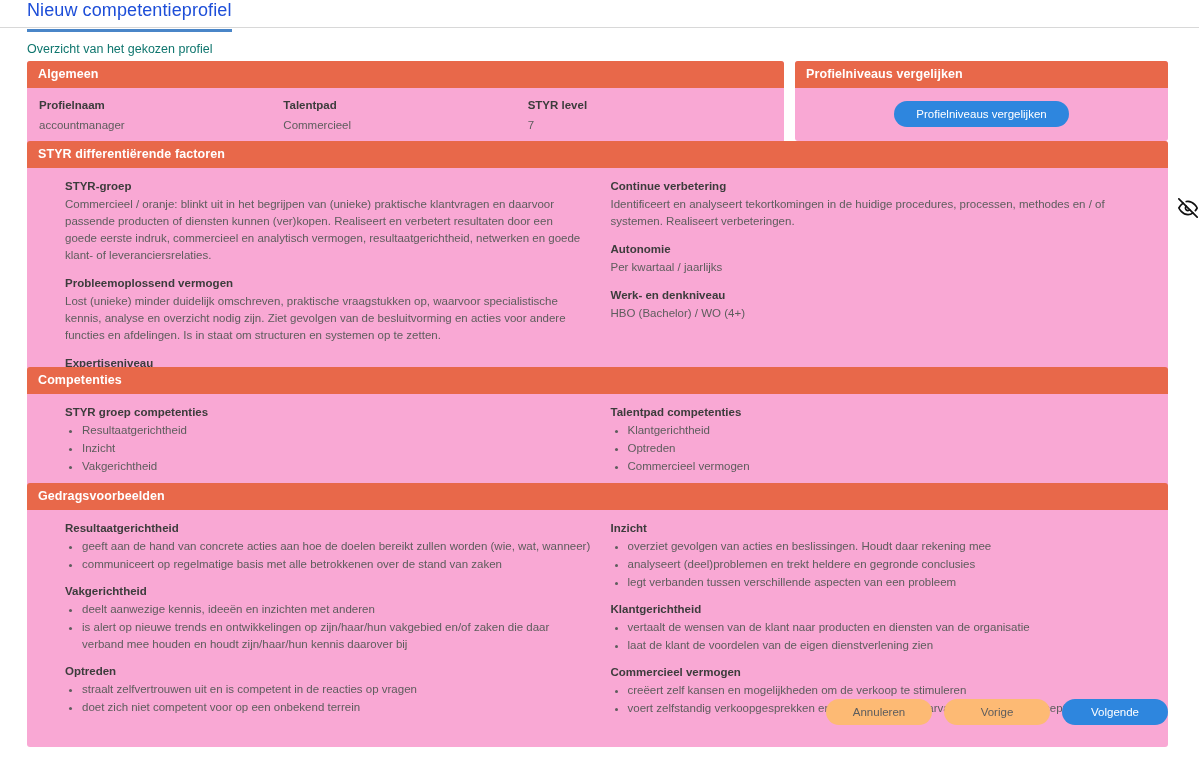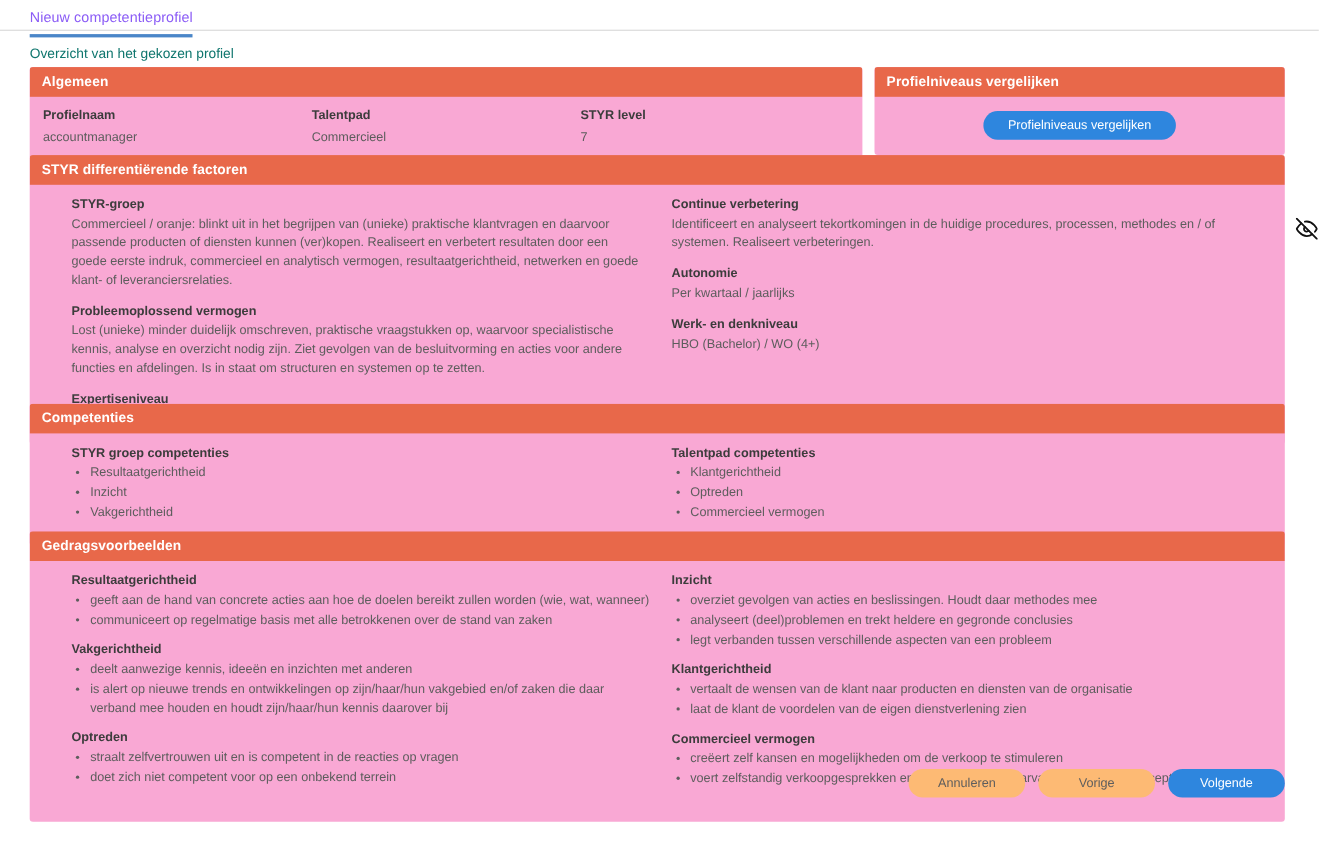--- a/index.html
+++ b/index.html
@@ -13,22 +13,22 @@
   }
 
   .page { position: relative; width: 1199px; height: 766px; }
 
   
   .tabbar {
     position: absolute; left: 0; top: 0; width: 1199px; height: 28px;
     border-bottom: 1px solid #d8d8d8;
   }
   .tab {
-    position: absolute; left: 27px; top: 8px;
-    font-size: 13px; color: #8b5cf6;
+    position: absolute; left: 27px; top: 0;
+    font-size: 18px; color: #1d4ed8;
     padding-bottom: 8px;
     border-bottom: 3px solid #4a86c8;
     letter-spacing: .1px;
   }
 
   
   .page-title {
     position: absolute; left: 27px; top: 42px;
     font-size: 12.5px; color: #0f766e;
   }
@@ -234,21 +234,21 @@
           <h4 class="fld">Optreden</h4>
           <ul class="blist">
             <li>straalt zelfvertrouwen uit en is competent in de reacties op vragen</li>
             <li>doet zich niet competent voor op een onbekend terrein</li>
           </ul>
         </div>
 
         <div class="col">
           <h4 class="fld">Inzicht</h4>
           <ul class="blist">
-            <li>overziet gevolgen van acties en beslissingen. Houdt daar methodes mee</li>
+            <li>overziet gevolgen van acties en beslissingen. Houdt daar rekening mee</li>
             <li>analyseert (deel)problemen en trekt heldere en gegronde conclusies</li>
             <li>legt verbanden tussen verschillende aspecten van een probleem</li>
           </ul>
           <h4 class="fld">Klantgerichtheid</h4>
           <ul class="blist">
             <li>vertaalt de wensen van de klant naar producten en diensten van de organisatie</li>
             <li>laat de klant de voordelen van de eigen dienstverlening zien</li>
           </ul>
           <h4 class="fld">Commercieel vermogen</h4>
           <ul class="blist">

